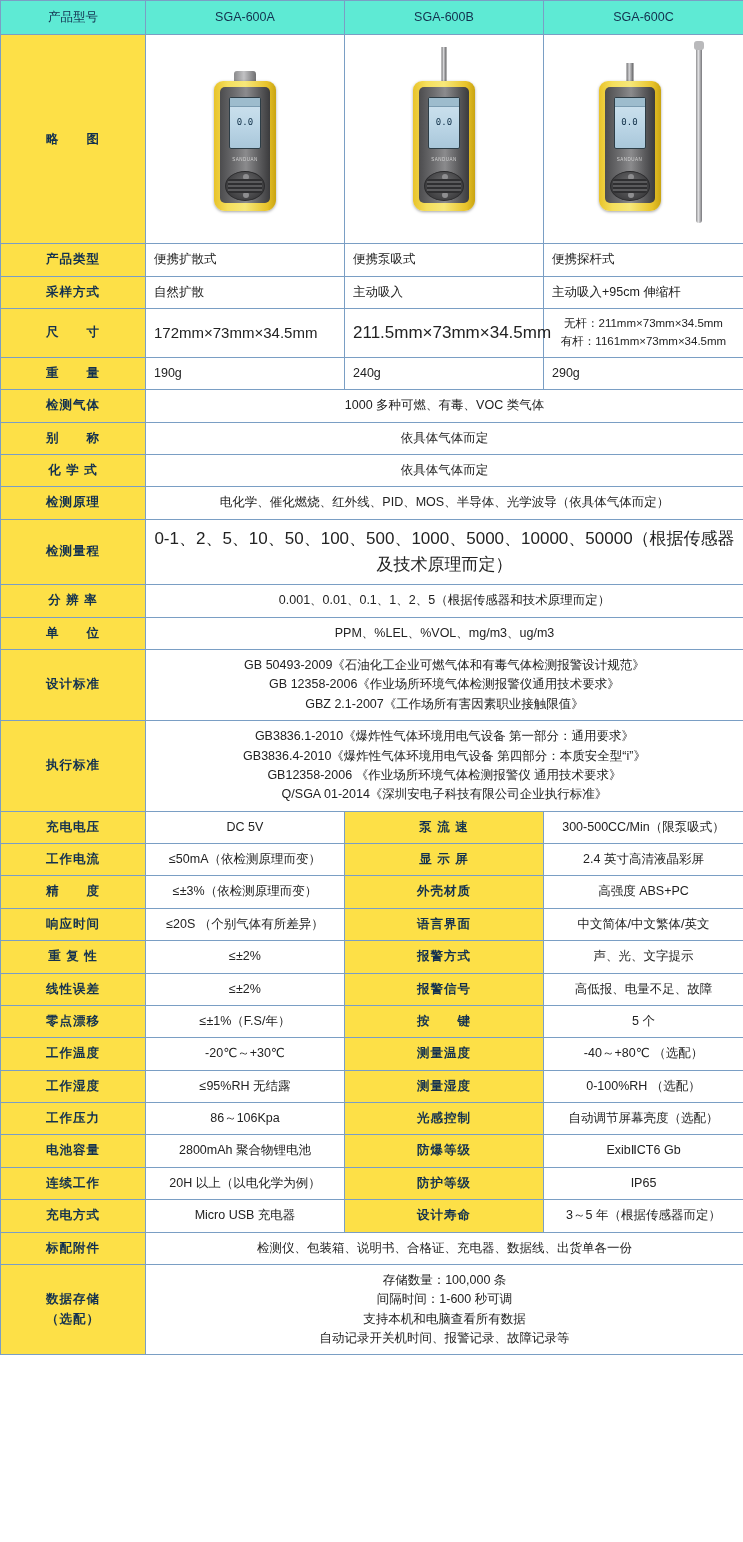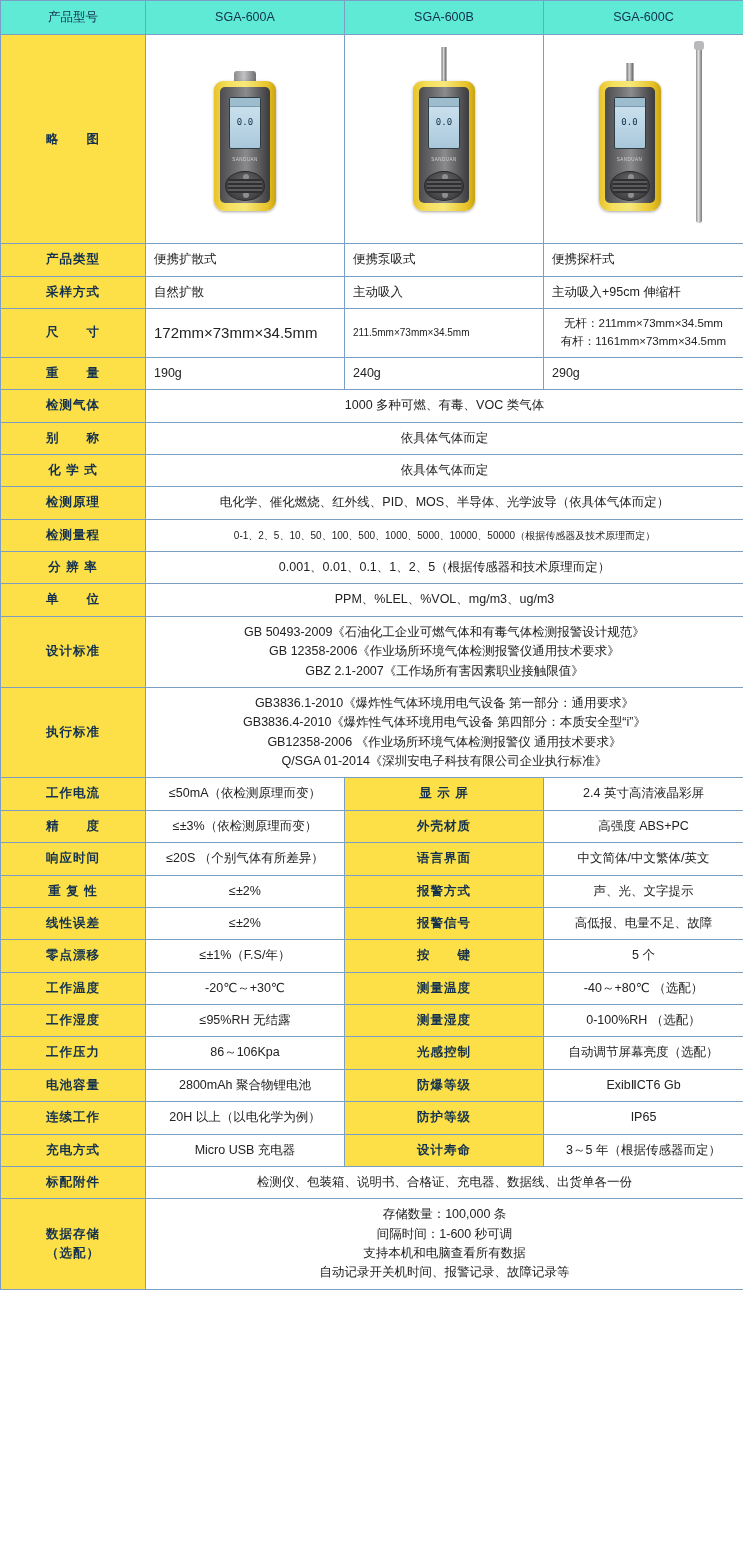--- a/index.html
+++ b/index.html
@@ -274,21 +274,21 @@
   </tr>
   <tr>
     <td class="lab">采样方式</td>
     <td class="valc multiline">自然扩散</td>
     <td class="valc multiline">主动吸入</td>
     <td class="valc multiline">主动吸入+95cm 伸缩杆</td>
   </tr>
   <tr>
     <td class="lab">尺　　寸</td>
     <td class="valc multiline" style="font-size:15px">172mm×73mm×34.5mm</td>
-    <td class="valc multiline" style="font-size:10px">211.5mm×73mm×34.5mm</td>
+    <td class="valc multiline" style="font-size:17px">211.5mm×73mm×34.5mm</td>
     <td class="val multiline" style="font-size:11.5px">无杆：211mm×73mm×34.5mm
 有杆：1161mm×73mm×34.5mm</td>
   </tr>
   <tr>
     <td class="lab">重　　量</td>
     <td class="valc multiline">190g</td>
     <td class="valc multiline">240g</td>
     <td class="valc multiline">290g</td>
   </tr>
 
@@ -303,21 +303,21 @@
   <tr>
     <td class="lab">化 学 式</td>
     <td class="val multiline" colspan="3">依具体气体而定</td>
   </tr>
   <tr>
     <td class="lab">检测原理</td>
     <td class="val multiline" colspan="3">电化学、催化燃烧、红外线、PID、MOS、半导体、光学波导（依具体气体而定）</td>
   </tr>
   <tr>
     <td class="lab">检测量程</td>
-    <td class="val multiline" colspan="3" style="font-size:10px">0-1、2、5、10、50、100、500、1000、5000、10000、50000（根据传感器及技术原理而定）</td>
+    <td class="val multiline" colspan="3" style="font-size:17px">0-1、2、5、10、50、100、500、1000、5000、10000、50000（根据传感器及技术原理而定）</td>
   </tr>
   <tr>
     <td class="lab">分 辨 率</td>
     <td class="val multiline" colspan="3">0.001、0.01、0.1、1、2、5（根据传感器和技术原理而定）</td>
   </tr>
   <tr>
     <td class="lab">单　　位</td>
     <td class="val multiline" colspan="3">PPM、%LEL、%VOL、mg/m3、ug/m3</td>
   </tr>
   <tr>
@@ -327,20 +327,26 @@
 GBZ 2.1-2007《工作场所有害因素职业接触限值》</td>
   </tr>
   <tr>
     <td class="lab">执行标准</td>
     <td class="val multiline" colspan="3">GB3836.1-2010《爆炸性气体环境用电气设备  第一部分：通用要求》
 GB3836.4-2010《爆炸性气体环境用电气设备  第四部分：本质安全型“i”》
 GB12358-2006 《作业场所环境气体检测报警仪  通用技术要求》
 Q/SGA 01-2014《深圳安电子科技有限公司企业执行标准》</td>
   </tr>
 
+  <tr>
+    <td class="lab">充电电压</td>
+    <td class="val">DC 5V</td>
+    <td class="lab">泵 流 速</td>
+    <td class="val">300-500CC/Min（限泵吸式）</td>
+  </tr>
   <tr>
     <td class="lab">工作电流</td>
     <td class="val">≤50mA（依检测原理而变）</td>
     <td class="lab">显 示 屏</td>
     <td class="val">2.4 英寸高清液晶彩屏</td>
   </tr>
   <tr>
     <td class="lab">精　　度</td>
     <td class="val">≤±3%（依检测原理而变）</td>
     <td class="lab">外壳材质</td>

